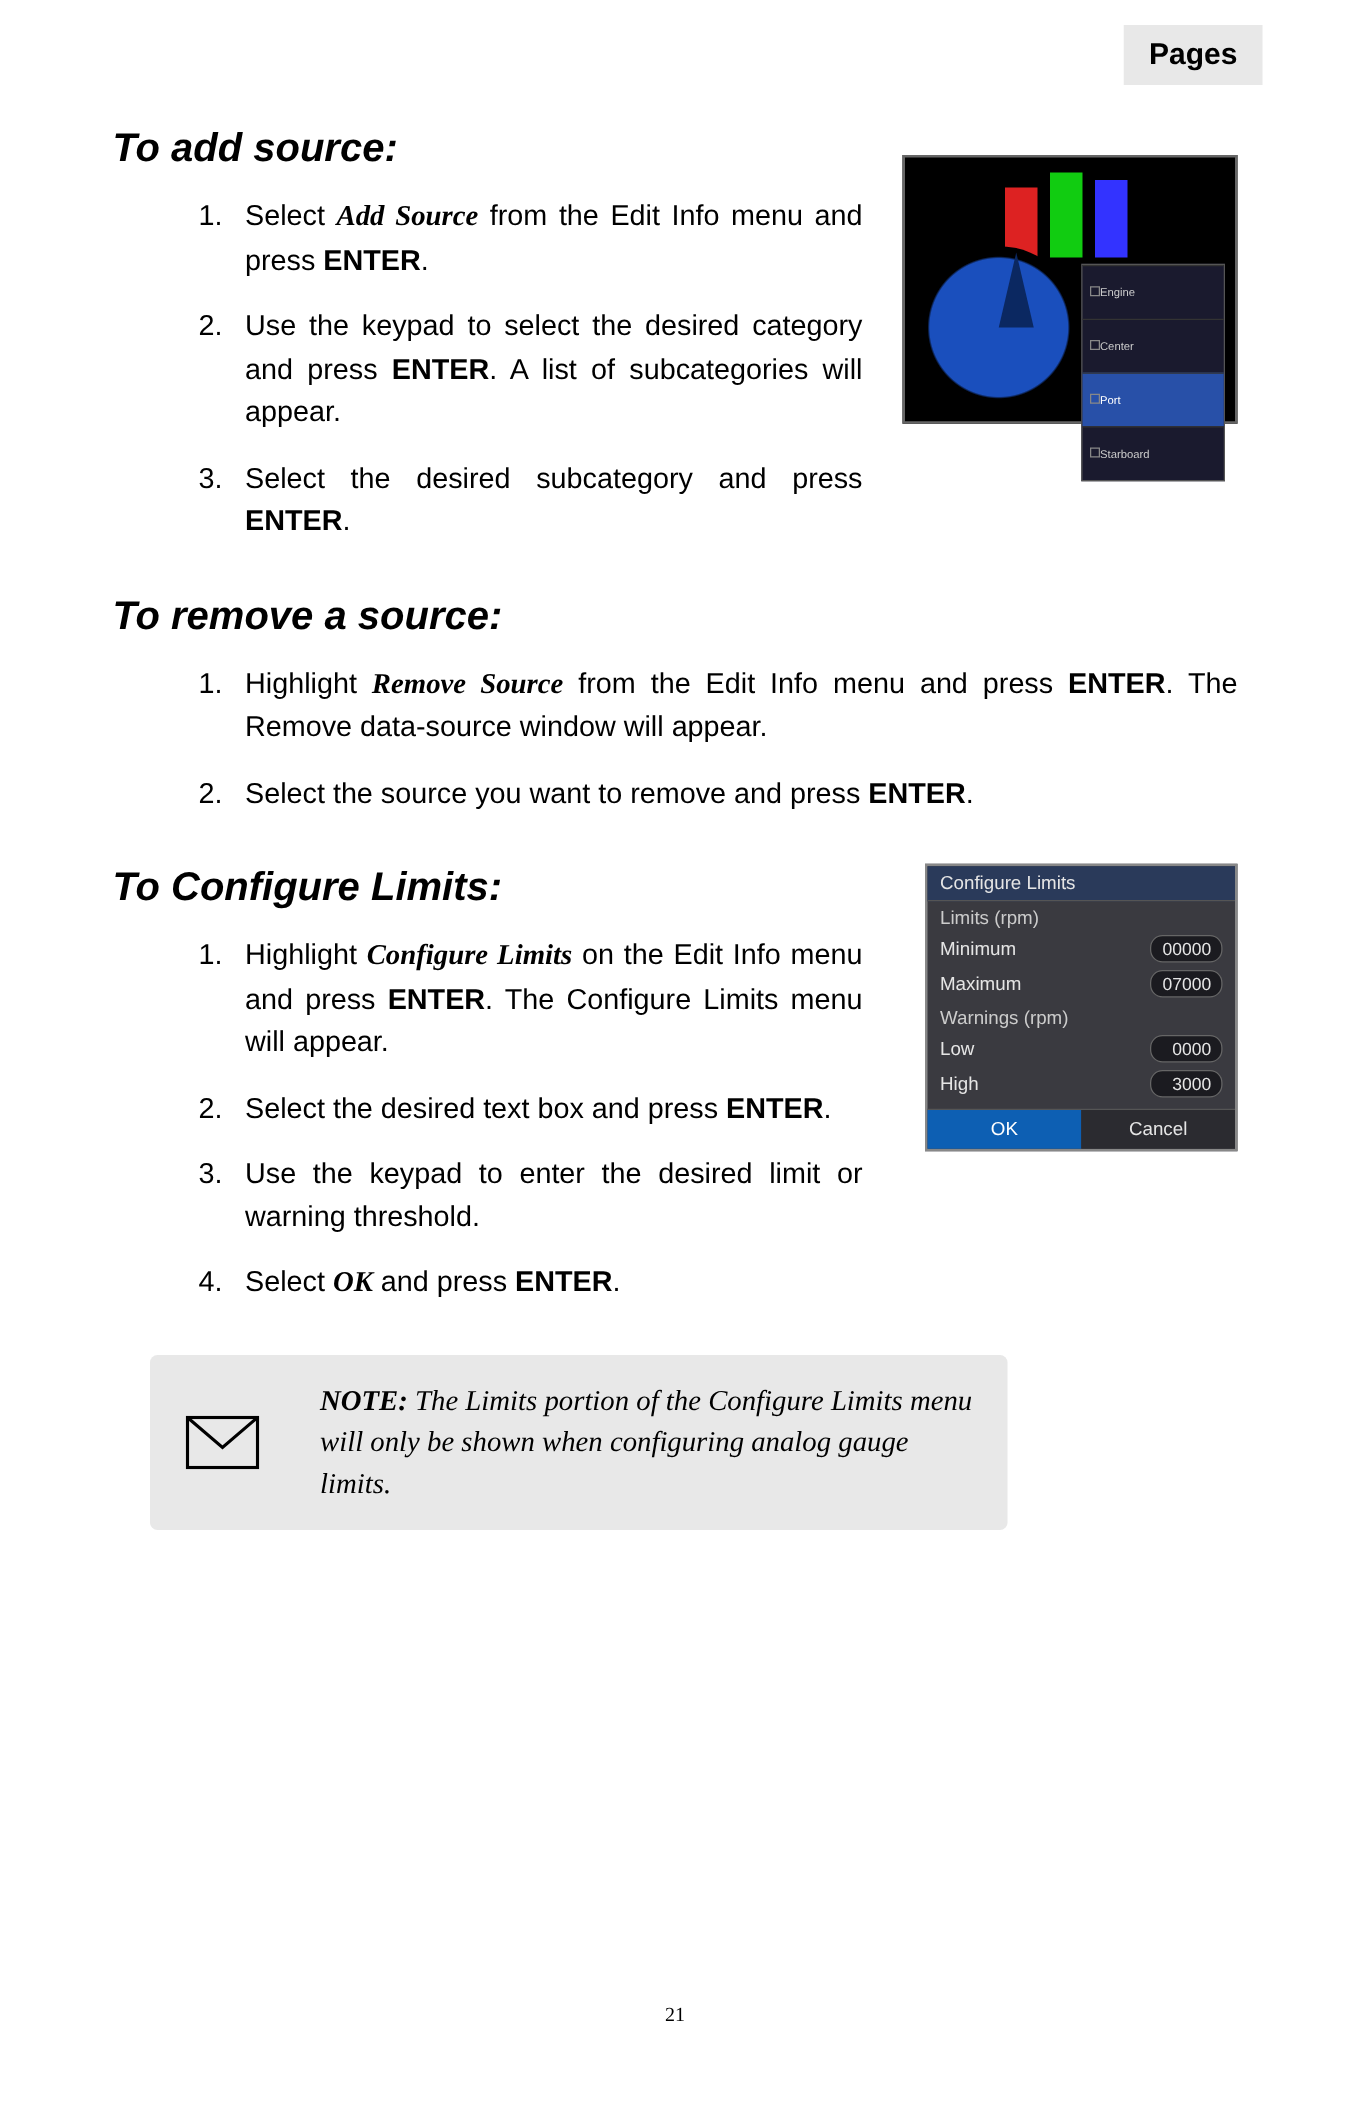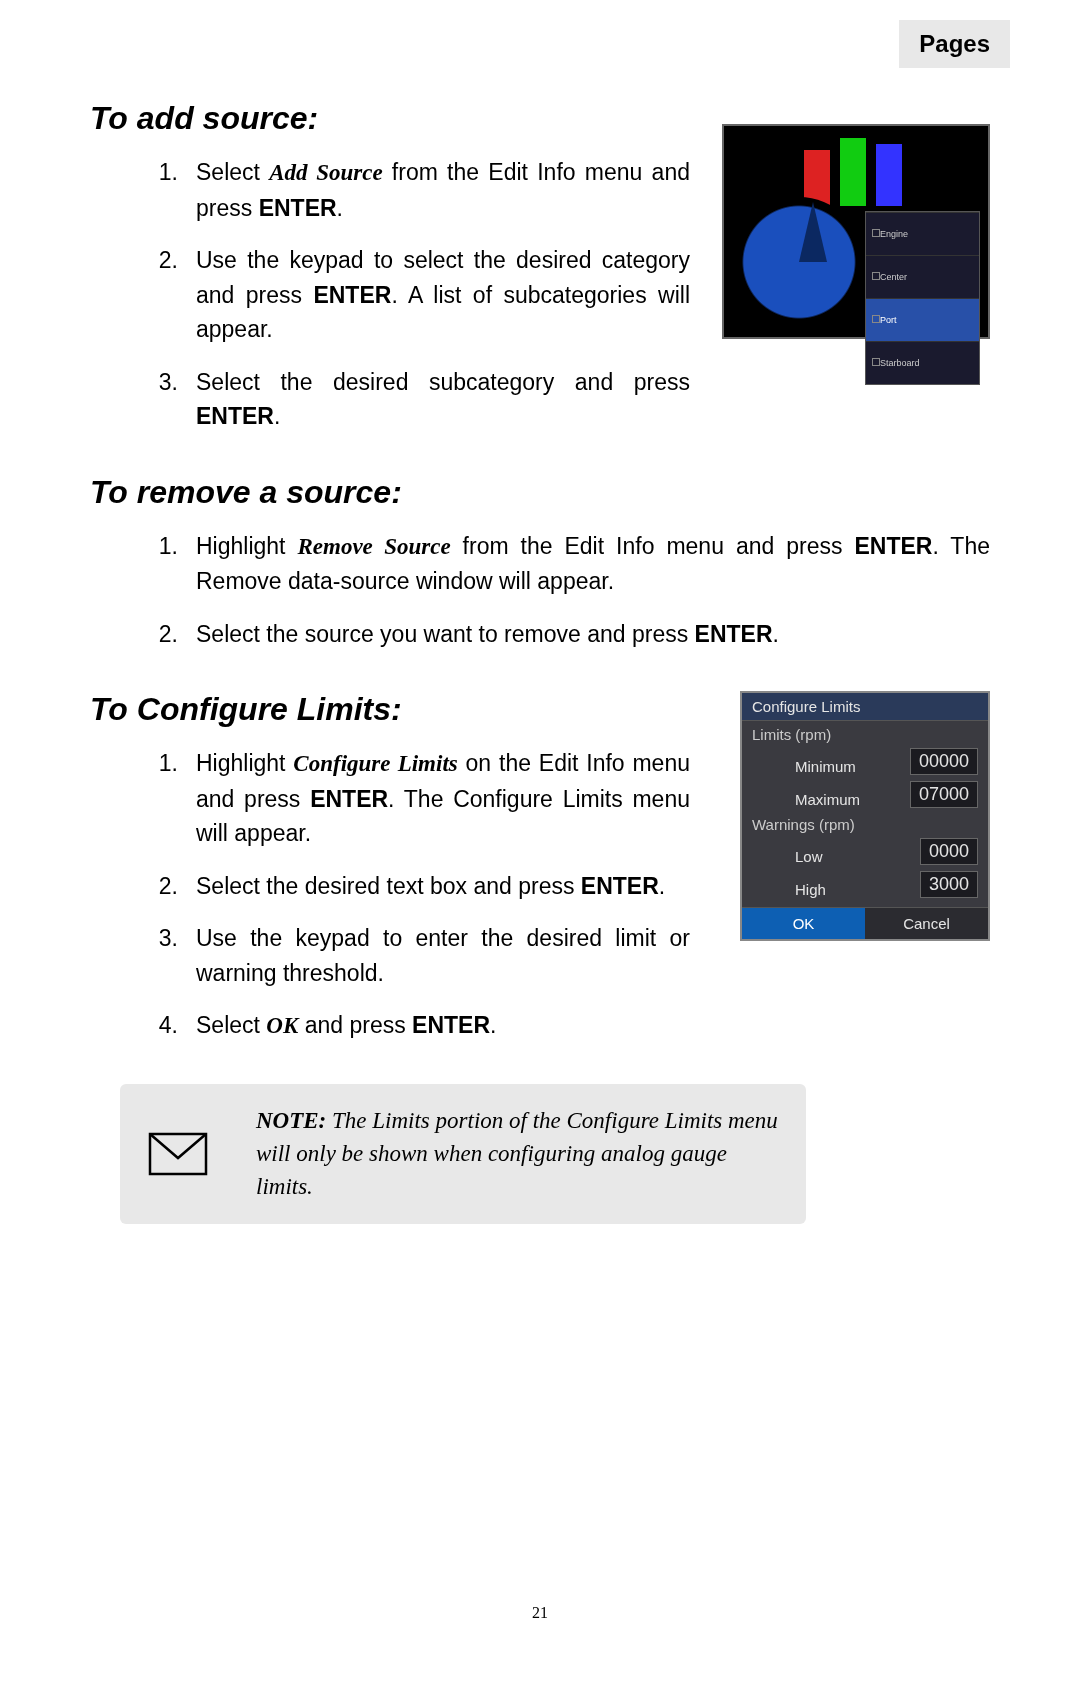--- a/index.html
+++ b/index.html
@@ -137,30 +137,29 @@
       font-size: 15px;
       border-bottom: 1px solid #555;
     }
     .config-group-label {
       padding: 5px 10px 2px;
       color: #ccc;
     }
     .config-row {
       display: flex;
       justify-content: space-between;
-      align-items: flex-end;
+      align-items: center;
       padding: 3px 10px;
-      margin-left: 43px;
     }
     .config-val {
       background: #1b1b20;
       border: 1px solid #666;
       padding: 2px 8px;
-      font-size: 18px;
-      border-radius: 0;
+      font-size: 14px;
+      border-radius: 10px;
       min-width: 58px;
       text-align: right;
     }
     .config-buttons {
       display: flex;
       border-top: 1px solid #555;
       margin-top: 6px;
     }
     .config-btn {
       flex: 1;

